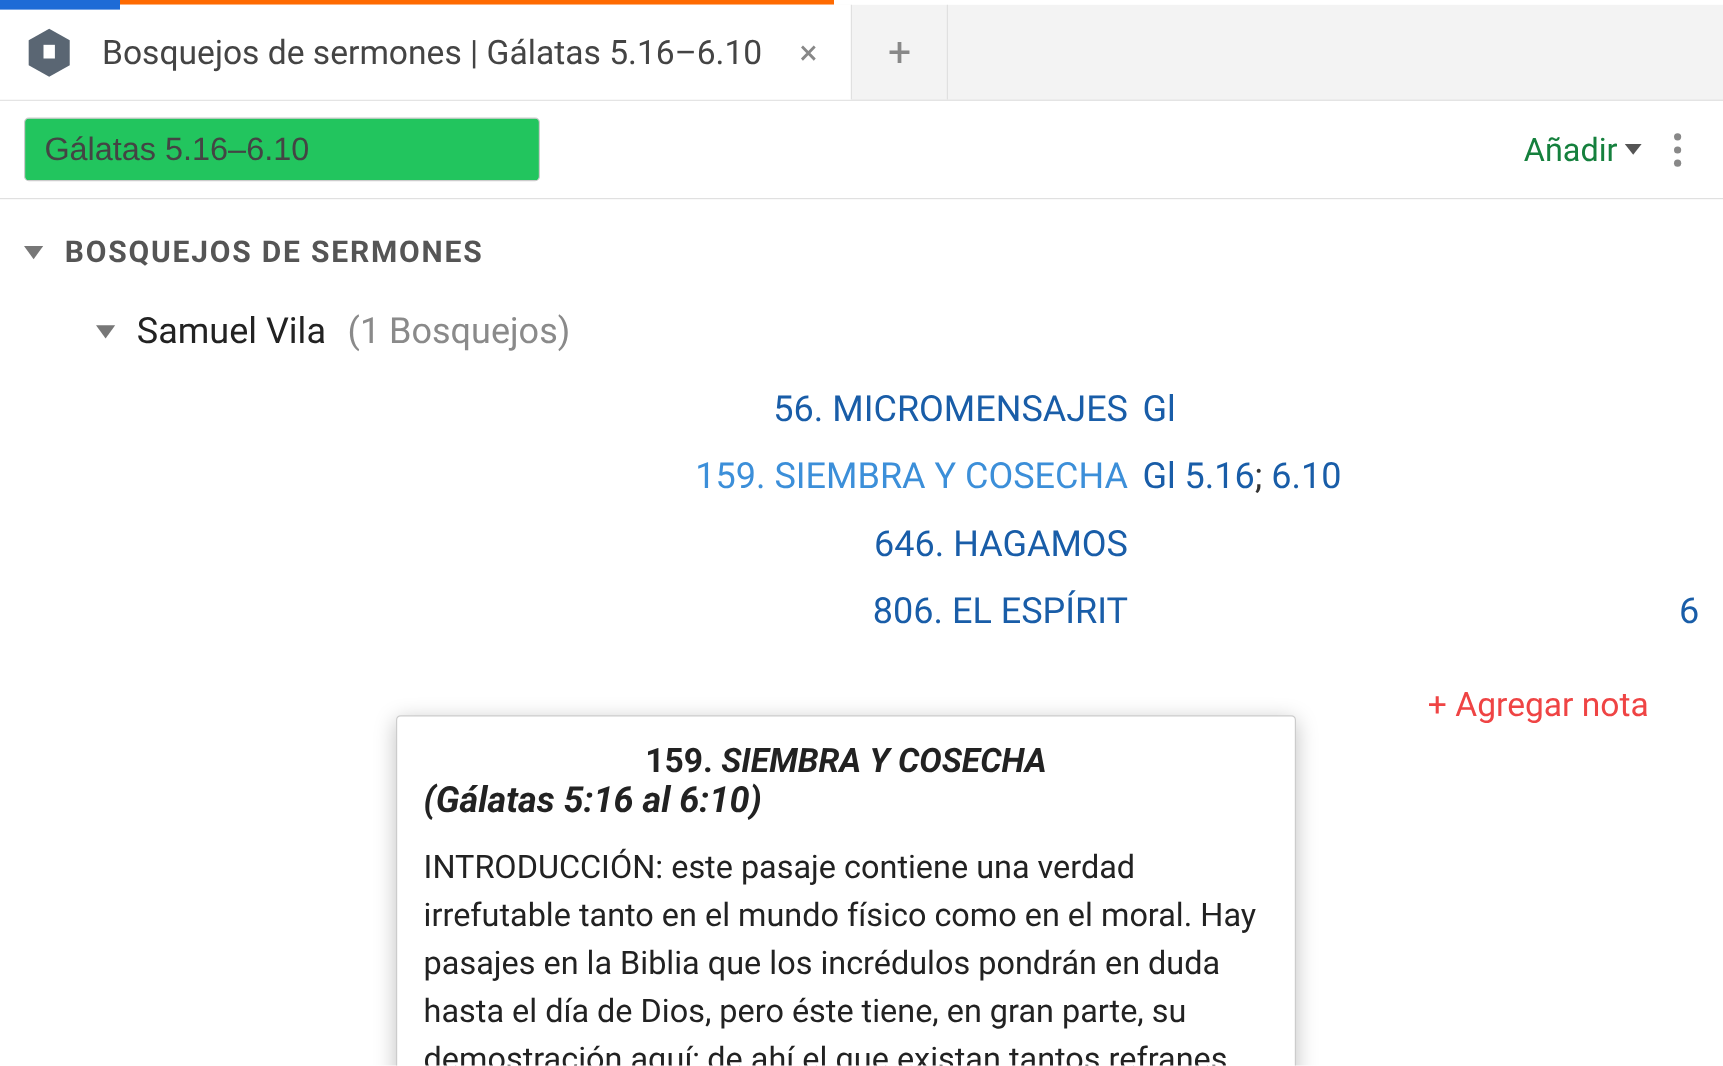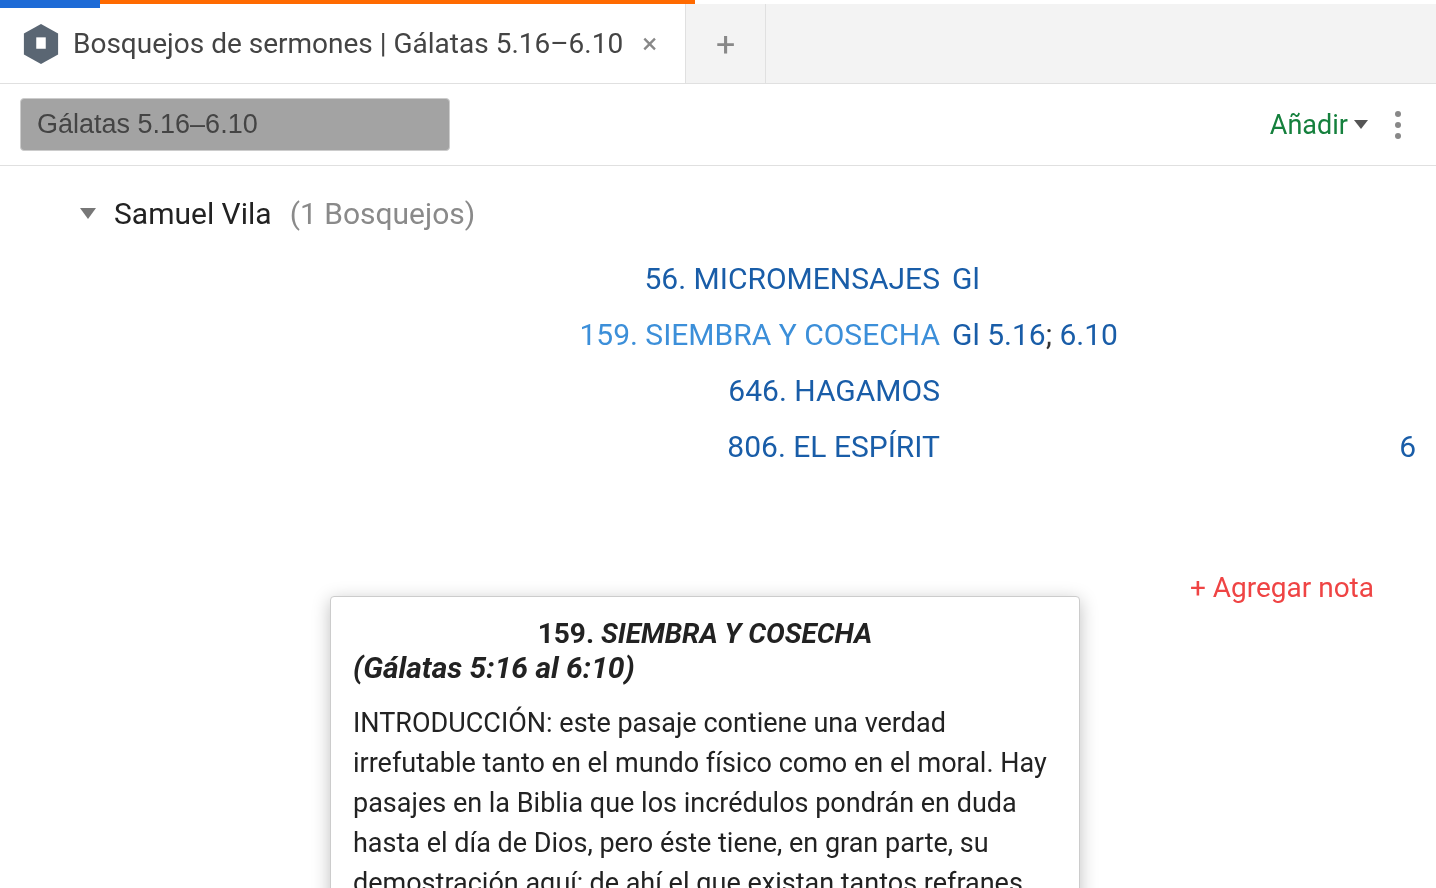--- a/index.html
+++ b/index.html
@@ -25,21 +25,21 @@
   .tabbar {
     display: flex;
     align-items: stretch;
     height: 80px;
     background: #f3f3f3;
     border-bottom: 1px solid #e0e0e0;
   }
   .tab {
     display: flex;
     align-items: center;
-    gap: 13px;
+    gap: 25px;
     padding: 0 22px;
     background: #fff;
     border-right: 1px solid #e0e0e0;
     height: 100%;
   }
   .tab-title {
     font-size: 28px;
     color: #444;
   }
   .hex-icon {
@@ -70,21 +70,21 @@
     border-bottom: 1px solid #e0e0e0;
     gap: 12px;
   }
   .ref-input {
     font-size: 27px;
     padding: 10px 16px;
     border: 1px solid #ccc;
     border-radius: 4px;
     width: 430px;
     color: #444;
-    background:#a3a3a3;
+    background:#22c55e;
   }
   .toolbar-spacer { flex: 1; }
   .add-dropdown {
     font-size: 27px;
     color: #15803d;
     cursor: pointer;
     display: flex;
     align-items: center;
     gap: 6px;
   }
@@ -229,20 +229,24 @@
   </div>
   <div class="kebab">
     <span></span>
       <span></span>
       <span></span>
   </div>
 </div>
 
 <div class="content">
 
+  <div class="section-row">
+    <span class="disclosure"></span>
+    <span class="section-title">BOSQUEJOS DE SERMONES</span>
+  </div>
 
   <div class="author-row">
     <span class="disclosure"></span>
     <span class="author-name">Samuel Vila</span>
     <span class="author-count">(1 Bosquejos)</span>
   </div>
 
   <div class="outlines">
     <div class="outline-row">
       <span class="outline-title">56. MICROMENSAJES</span>

